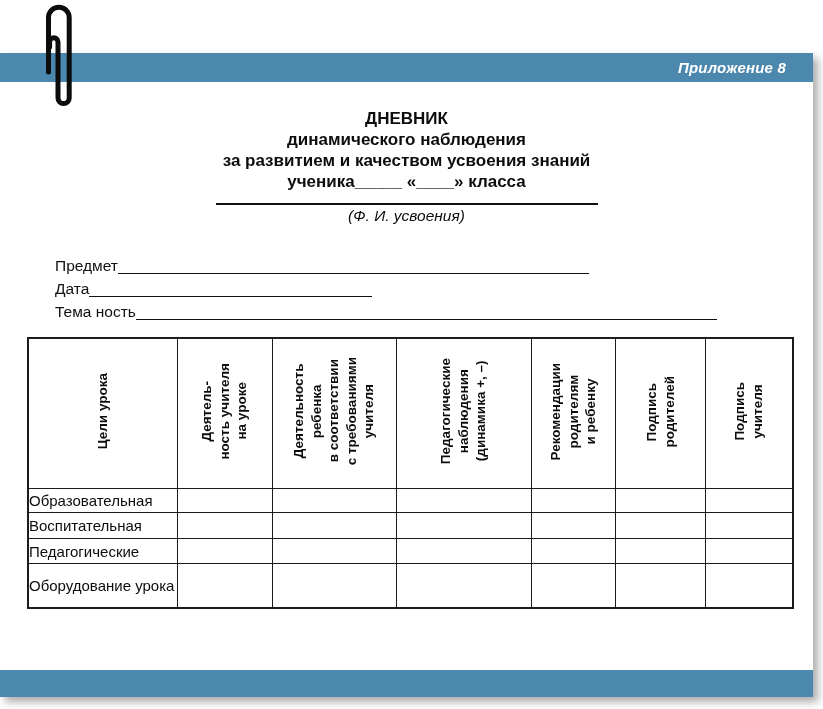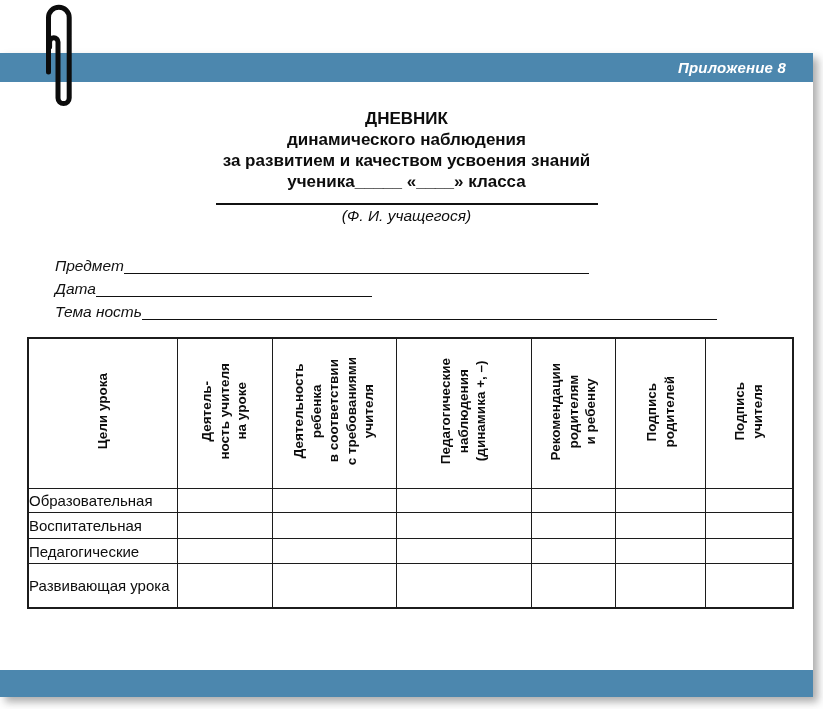--- a/index.html
+++ b/index.html
@@ -30,21 +30,21 @@
     font-weight:bold;font-size:17px;line-height:21px;white-space:pre-line;color:#0d0d0d;
   }
   .name-line{
     width:382px;margin:11px auto 0 auto;border-bottom:2px solid #111;height:0;
   }
   .caption{
     margin-top:2px;font-style:italic;font-size:15.5px;color:#0d0d0d;
   }
   
   .fields{position:absolute;left:55px;top:202px;}
-  .field-row{display:flex;align-items:flex-end;height:19px;margin-bottom:4px;font-style:italic;}
+  .field-row{display:flex;align-items:flex-end;height:19px;margin-bottom:4px;}
   .field-label{font-size:15.5px;line-height:17px;white-space:nowrap;}
   .fill-line{flex:1;border-bottom:1.5px solid #111;height:15px;}
   .f0{width:534px;}
   .f1{width:317px;}
   .f2{width:662px;}
   
   .obs-table{
     position:absolute;left:27px;top:284px;width:765px;
     border-collapse:collapse;table-layout:fixed;
   }
@@ -76,21 +76,21 @@
     <div class="topbar">
       <span class="badge">Приложение 8</span>
     </div>
 
     <div class="title-block">
       <div class="title-lines">ДНЕВНИК
 динамического наблюдения
 за развитием и качеством усвоения знаний
 ученика_____ «____» класса</div>
       <div class="name-line"></div>
-      <div class="caption">(Ф. И. учащегося)</div>
+      <div class="caption">(Ф. И. усвоения)</div>
     </div>
 
     <div class="fields">
       <div class="field-row f0">
         <span class="field-label">Предмет</span>
         <span class="fill-line"></span>
       </div>
       <div class="field-row f1">
         <span class="field-label">Дата</span>
         <span class="fill-line"></span>
@@ -154,21 +154,21 @@
         <tr class="r3">
           <td class="row-label">Педагогические</td>
           <td></td>
             <td></td>
             <td></td>
             <td></td>
             <td></td>
             <td></td>
         </tr>
         <tr class="r4">
-          <td class="row-label">Развивающая урока</td>
+          <td class="row-label">Оборудование урока</td>
           <td></td>
             <td></td>
             <td></td>
             <td></td>
             <td></td>
             <td></td>
         </tr>
       </tbody>
     </table>
 

